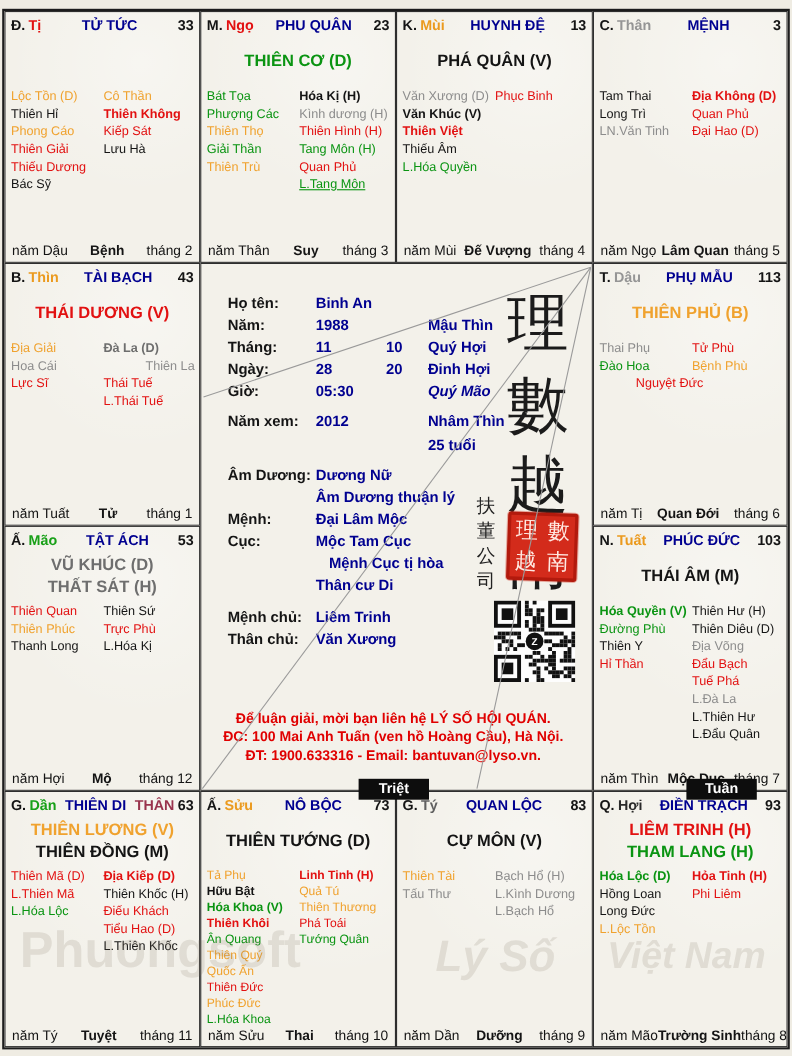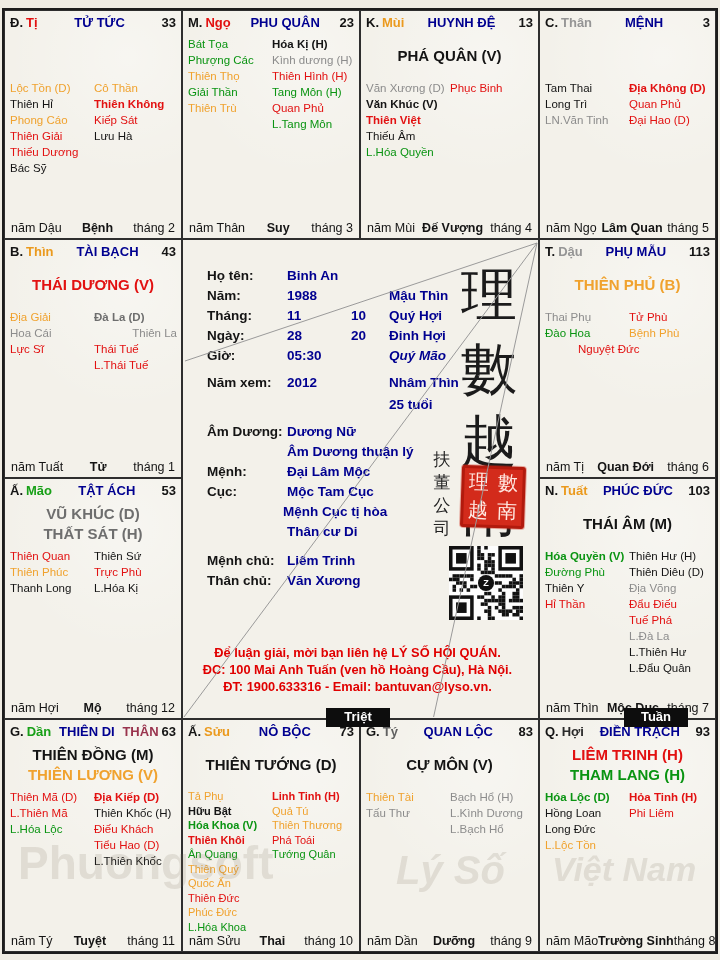--- a/index.html
+++ b/index.html
@@ -143,21 +143,21 @@
         </div>
         <div class="info-row" style="top: 224px;">
           <span class="i-label" style="left: 24px;">Mệnh:</span>
           <span class="i-value" style="left: 104px;">Đại Lâm Mộc</span>
         </div>
         <div class="info-row" style="top: 244px; padding-left: 13px;">
           <span class="i-label" style="left: 24px;">Cục:</span>
           <span class="i-value" style="left: 104px;">Mộc Tam Cục</span>
         </div>
         <div class="info-row" style="top: 264px;">
-          <span class="i-value" style="left: 100px;">Mệnh Cục tị hòa</span>
+          <span class="i-value" style="left: 116px;">Mệnh Cục tị hòa</span>
         </div>
         <div class="info-row" style="top: 284px;">
           <span class="i-value" style="left: 104px;">Thân cư Di</span>
         </div>
         <div class="info-row" style="top: 313px;">
           <span class="i-label" style="left: 24px;">Mệnh chủ:</span>
           <span class="i-value" style="left: 104px;">Liêm Trinh</span>
         </div>
         <div class="info-row" style="top: 333px;">
           <span class="i-label" style="left: 24px;">Thân chủ:</span>
@@ -351,35 +351,38 @@
       <span class="f-thang">tháng 2</span>
     </div>
   </div>
     <div class="palace pos1">
     <div class="p-header">
       <span class="p-canchi"><span class="p-stem">M.</span><span class="p-branch" style="color: rgb(226, 17, 17);">Ngọ</span></span>
       <span class="p-name">PHU QUÂN</span>
 
       <span class="p-num">23</span>
     </div>
+    <div class="p-main">
+        <div class="main-line" style="color: rgb(10, 148, 18);">THIÊN CƠ (D)</div>
+      </div>
     <div class="p-stars">
       <div class="col-l">
           <div class="star" style="color: rgb(10, 148, 18);">Bát Tọa</div>
           <div class="star" style="color: rgb(10, 148, 18);">Phượng Các</div>
           <div class="star" style="color: rgb(240, 162, 46);">Thiên Thọ</div>
           <div class="star" style="color: rgb(10, 148, 18);">Giải Thần</div>
           <div class="star" style="color: rgb(240, 162, 46);">Thiên Trù</div>
         </div>
       <div class="col-r">
           <div class="star b" style="color: rgb(20, 20, 20);">Hóa Kị (H)</div>
           <div class="star" style="color: rgb(140, 140, 140);">Kình dương (H)</div>
           <div class="star" style="color: rgb(226, 17, 17);">Thiên Hình (H)</div>
           <div class="star" style="color: rgb(10, 148, 18);">Tang Môn (H)</div>
           <div class="star" style="color: rgb(226, 17, 17);">Quan Phủ</div>
-          <div class="star" style="color: rgb(10, 148, 18);">L.Tang Môn</div>
+          <div class="star" style="color: rgb(10, 148, 18); text-decoration: underline;">L.Tang Môn</div>
         </div>
     </div>
     <div class="p-footer">
       <span class="f-nam">năm Thân</span>
       <span class="f-van">Suy</span>
       <span class="f-thang">tháng 3</span>
     </div>
   </div>
     <div class="palace pos2">
     <div class="p-header">
@@ -534,43 +537,43 @@
       <div class="col-l">
           <div class="star b" style="color: rgb(10, 148, 18);">Hóa Quyền (V)</div>
           <div class="star" style="color: rgb(10, 148, 18);">Đường Phù</div>
           <div class="star" style="color: rgb(20, 20, 20);">Thiên Y</div>
           <div class="star" style="color: rgb(226, 17, 17);">Hỉ Thần</div>
         </div>
       <div class="col-r">
           <div class="star" style="color: rgb(20, 20, 20);">Thiên Hư (H)</div>
           <div class="star" style="color: rgb(20, 20, 20);">Thiên Diêu (D)</div>
           <div class="star" style="color: rgb(140, 140, 140);">Địa Võng</div>
-          <div class="star" style="color: rgb(226, 17, 17);">Đẩu Điếu</div>
+          <div class="star" style="color: rgb(226, 17, 17);">Đẩu Bạch</div>
           <div class="star" style="color: rgb(226, 17, 17);">Tuế Phá</div>
           <div class="star" style="color: rgb(140, 140, 140);">L.Đà La</div>
           <div class="star" style="color: rgb(20, 20, 20);">L.Thiên Hư</div>
           <div class="star" style="color: rgb(20, 20, 20);">L.Đẩu Quân</div>
         </div>
     </div>
     <div class="p-footer">
       <span class="f-nam">năm Thìn</span>
       <span class="f-van">Mộc Dục</span>
       <span class="f-thang">tháng 7</span>
     </div>
   </div>
     <div class="palace pos8">
     <div class="p-header">
       <span class="p-canchi"><span class="p-stem">G.</span><span class="p-branch" style="color: rgb(24, 160, 24);">Dần</span></span>
       <span class="p-name">THIÊN DI</span>
       <span class="p-extra">THÂN</span>
       <span class="p-num">63</span>
     </div>
     <div class="p-main">
+        <div class="main-line" style="color: rgb(240, 162, 46);">THIÊN LƯƠNG (V)</div>
         <div class="main-line" style="color: rgb(20, 20, 20);">THIÊN ĐỒNG (M)</div>
-        <div class="main-line" style="color: rgb(240, 162, 46);">THIÊN LƯƠNG (V)</div>
       </div>
     <div class="p-stars">
       <div class="col-l">
           <div class="star" style="color: rgb(226, 17, 17);">Thiên Mã (D)</div>
           <div class="star" style="color: rgb(226, 17, 17);">L.Thiên Mã</div>
           <div class="star" style="color: rgb(10, 148, 18);">L.Hóa Lộc</div>
         </div>
       <div class="col-r">
           <div class="star b" style="color: rgb(226, 17, 17);">Địa Kiếp (D)</div>
           <div class="star" style="color: rgb(20, 20, 20);">Thiên Khốc (H)</div>

